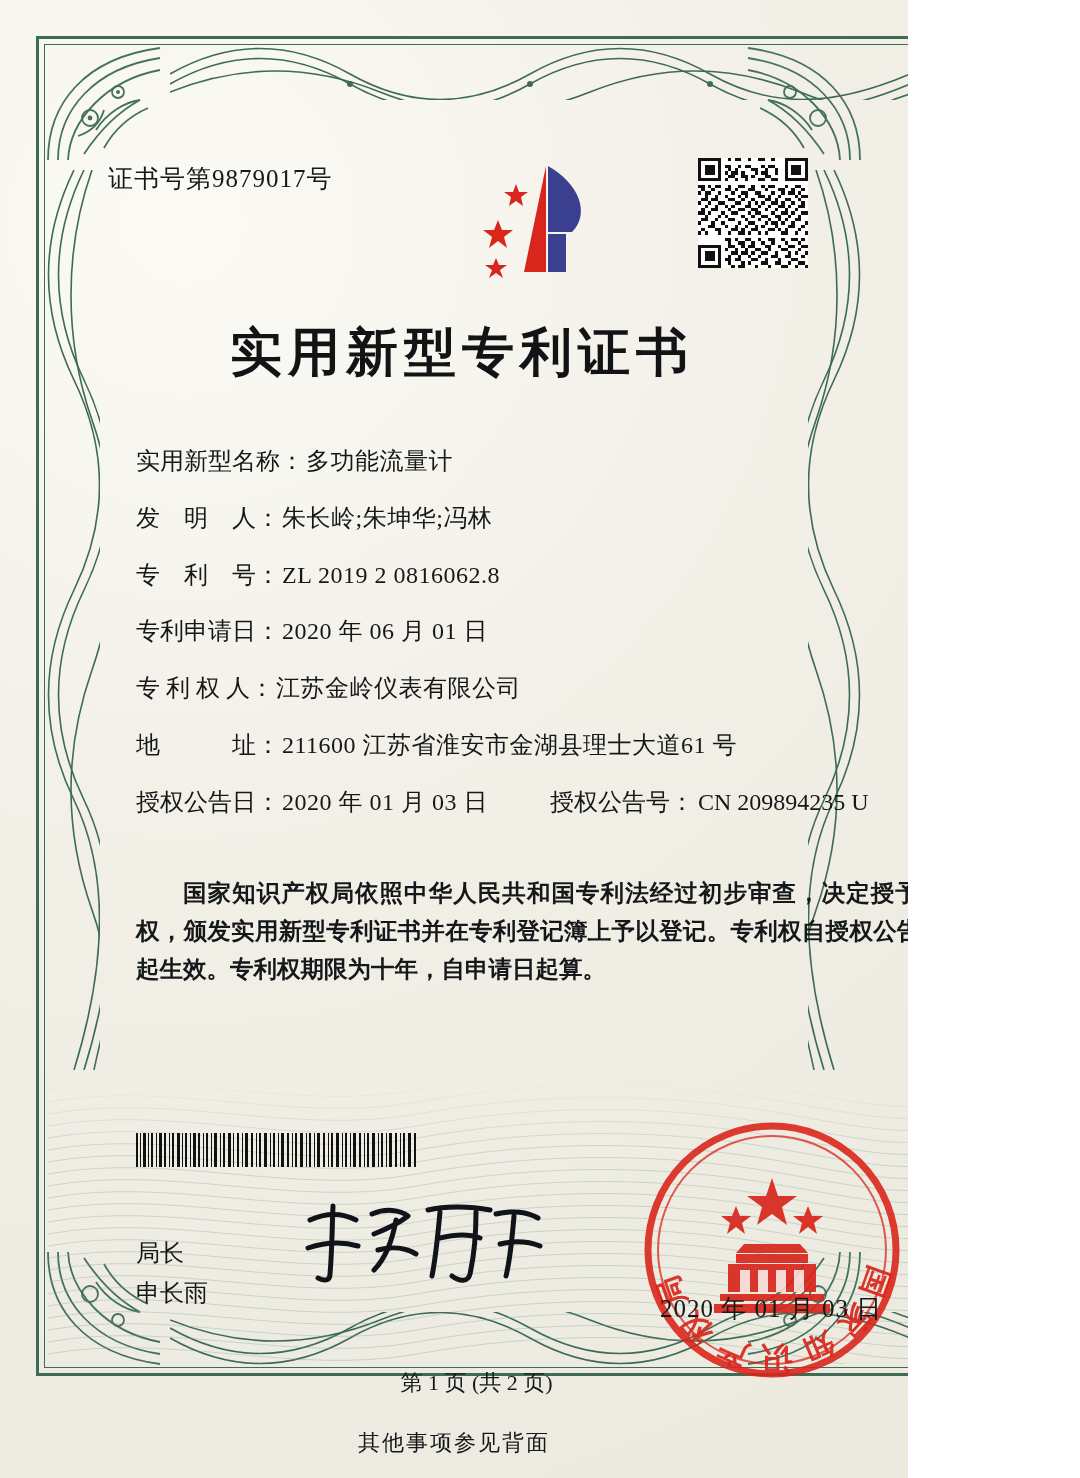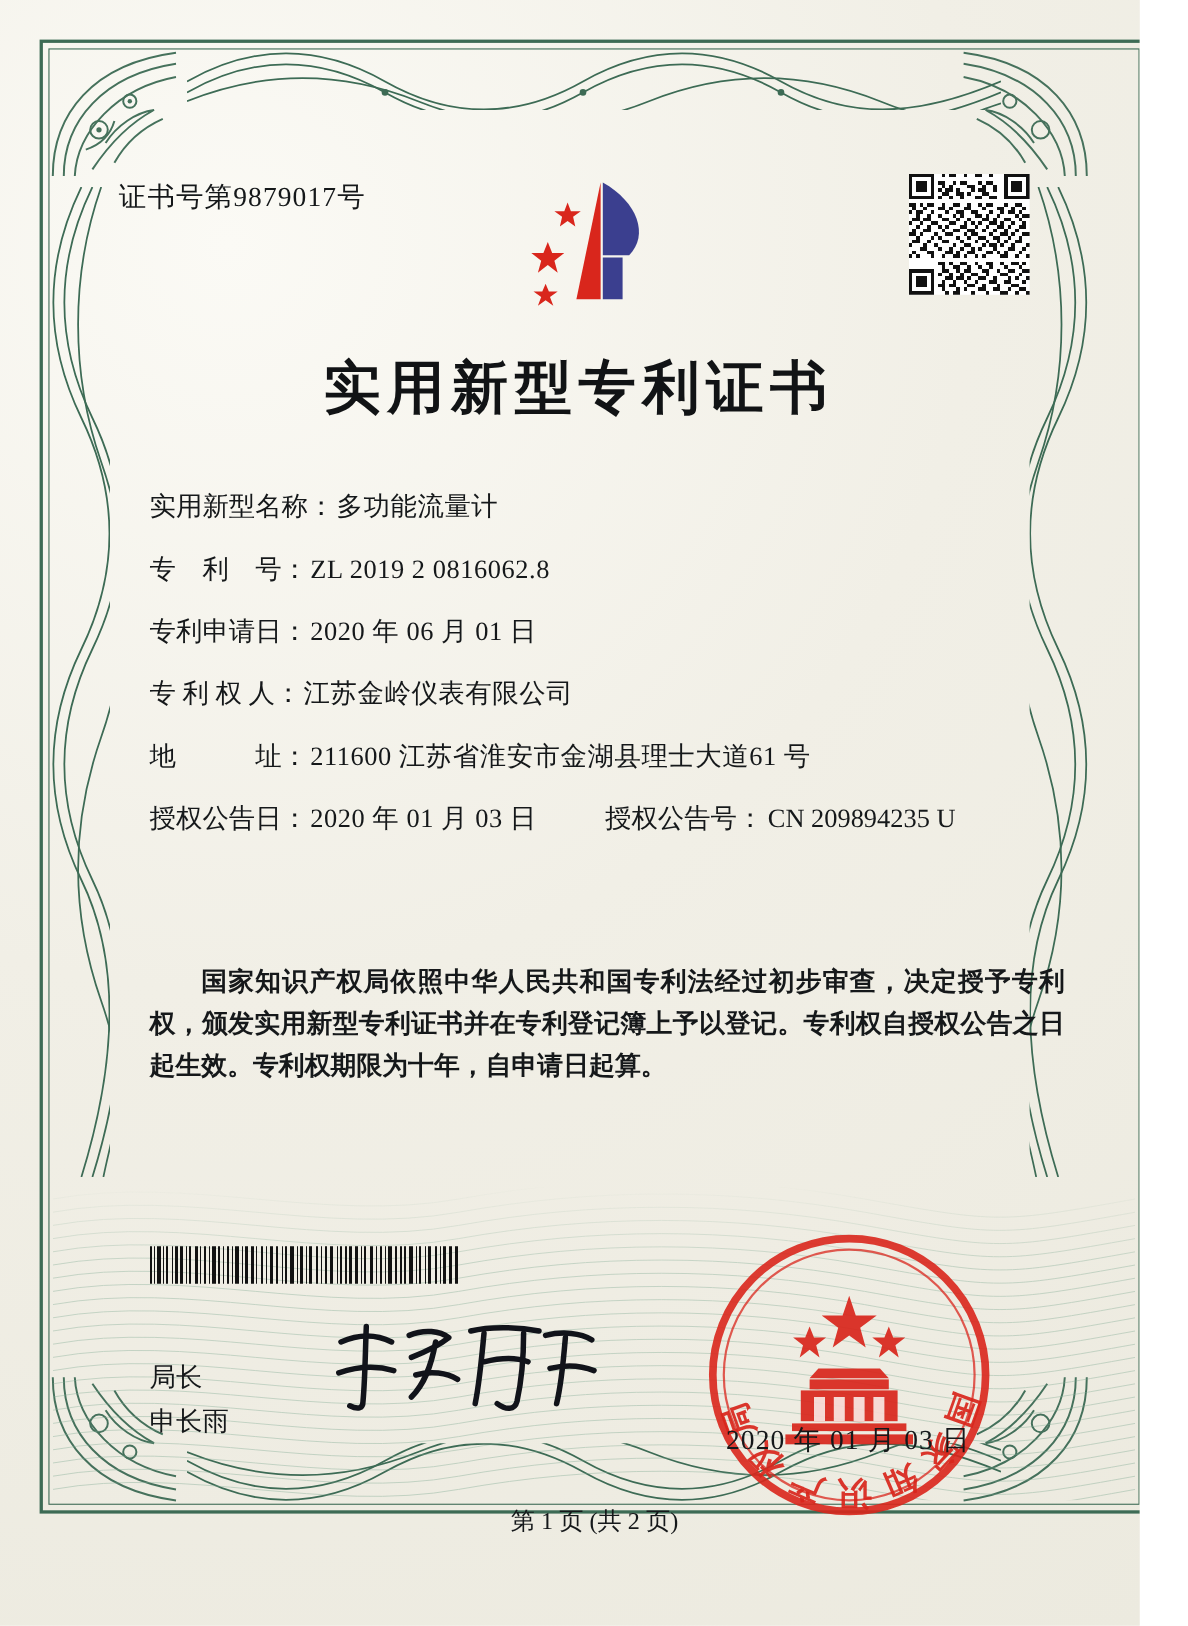--- a/index.html
+++ b/index.html
@@ -9,21 +9,21 @@
   }
   body {
     width: 1080px;
     height: 1478px;
     font-family: "Liberation Serif", serif;
     overflow: hidden;
   }
 
   .page {
     position: relative;
-    width: 1036px;
+    width: 908px;
     height: 1478px;
     background: #f3f1ea;
     background-image:
       radial-gradient(circle at 20% 15%, #fbfaf5 0%, #f1efe6 45%, #eceadf 100%);
     overflow: hidden;
   }
 
   
   .border-outer {
     position: absolute;
@@ -635,20 +635,24 @@
   </svg>
 
   <div class="doc-title">实用新型专利证书</div>
 
   <div class="fields">
     <div class="field-row">
       <span class="field-label">实用新型名称：</span>
       <span class="field-value">多功能流量计</span>
     </div>
     <div class="field-row">
+      <span class="field-label">发　明　人：</span>
+      <span class="field-value">朱长岭;朱坤华;冯林</span>
+    </div>
+    <div class="field-row">
       <span class="field-label">专　利　号：</span>
       <span class="field-value">ZL 2019 2 0816062.8</span>
     </div>
     <div class="field-row">
       <span class="field-label">专利申请日：</span>
       <span class="field-value">2020 年 06 月 01 日</span>
     </div>
     <div class="field-row">
       <span class="field-label">专 利 权 人：</span>
       <span class="field-value">江苏金岭仪表有限公司</span>
@@ -781,14 +785,15 @@
       <path d="M104 126 L160 126 L168 135 L96 135 Z"></path>
       <rect x="100" y="152" width="10" height="22" fill="#f7d9d4"></rect>
       <rect x="118" y="152" width="10" height="22" fill="#f7d9d4"></rect>
       <rect x="136" y="152" width="10" height="22" fill="#f7d9d4"></rect>
       <rect x="154" y="152" width="10" height="22" fill="#f7d9d4"></rect>
     </g>
   </svg>
   <div class="seal-date">2020 年 01 月 03 日</div>
 
   <div class="page-num">第 1 页 (共 2 页)</div>
+  <div class="footer-note">其他事项参见背面</div>
 
 </div>
 
 </body></html>

